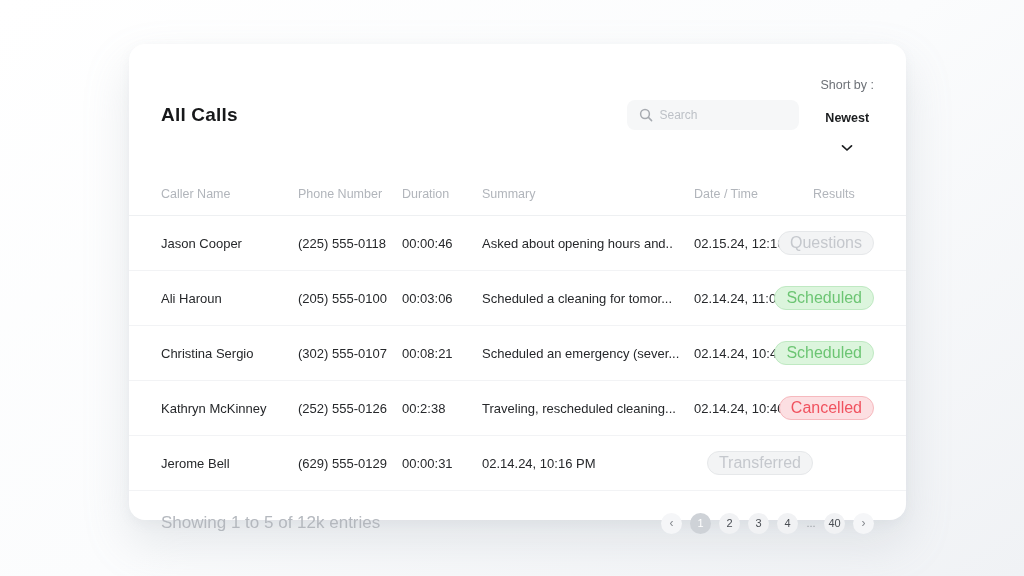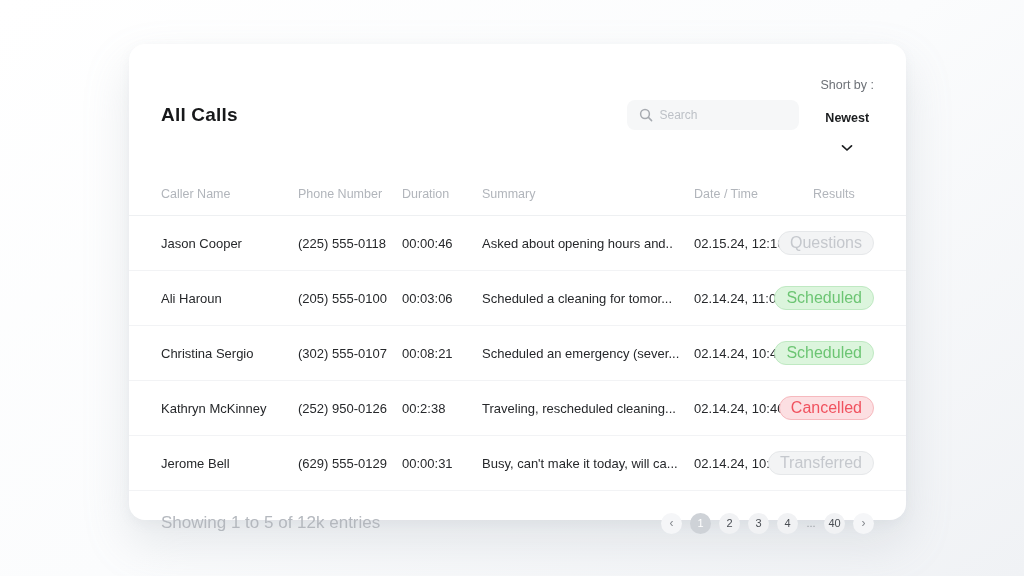--- a/index.html
+++ b/index.html
@@ -120,34 +120,33 @@
     <div>00:08:21</div>
     <div>Scheduled an emergency (sever...</div>
     <div>02.14.24, 10:42 PM</div>
     <div class="cell-results">
       <span class="badge badge-success">Scheduled</span>
     </div>
   </div>
 
   <div class="trow">
     <div>Kathryn McKinney</div>
-    <div>(252) 950-0126</div>
+    <div>(252) 555-0126</div>
     <div>00:2:38</div>
     <div>Traveling, rescheduled cleaning...</div>
     <div>02.14.24, 10:40 PM</div>
     <div class="cell-results">
       <span class="badge badge-danger">Cancelled</span>
     </div>
   </div>
 
   <div class="trow">
     <div>Jerome Bell</div>
     <div>(629) 555-0129</div>
     <div>00:00:31</div>
-    <div>Busy, can't make it today,  will ca...</div>
     <div>02.14.24, 10:16 PM</div>
     <div class="cell-results">
       <span class="badge badge-neutral">Transferred</span>
     </div>
   </div>
 </div>
 
   <div class="card-footer">
     <div class="showing">Showing 1 to 5 of 12k entries</div>
     <div class="pagination" id="pagination">

